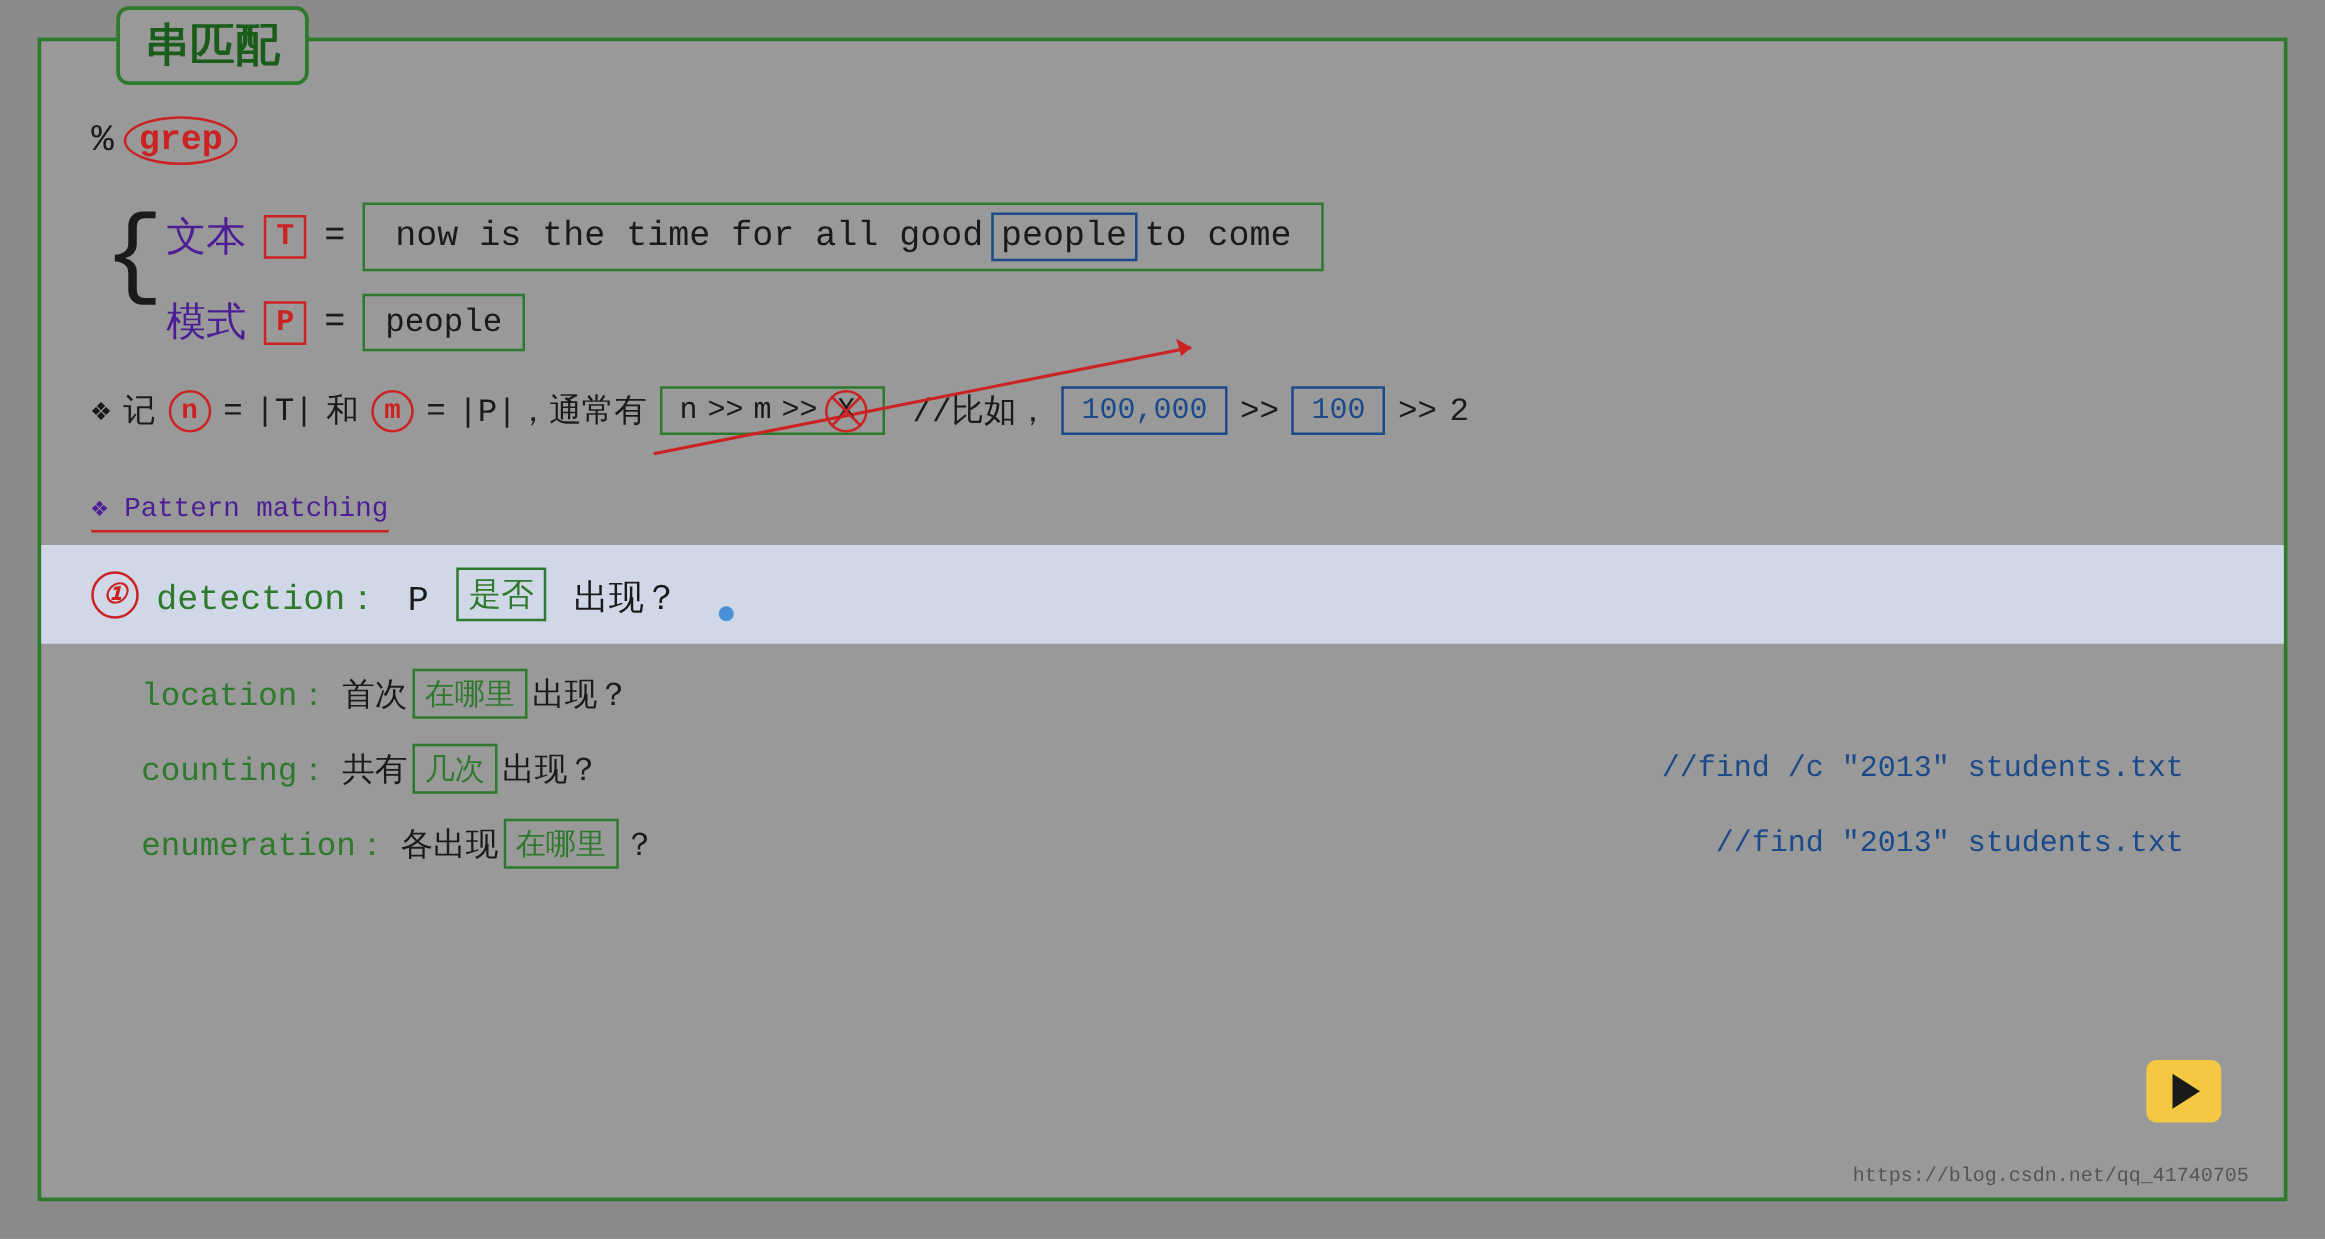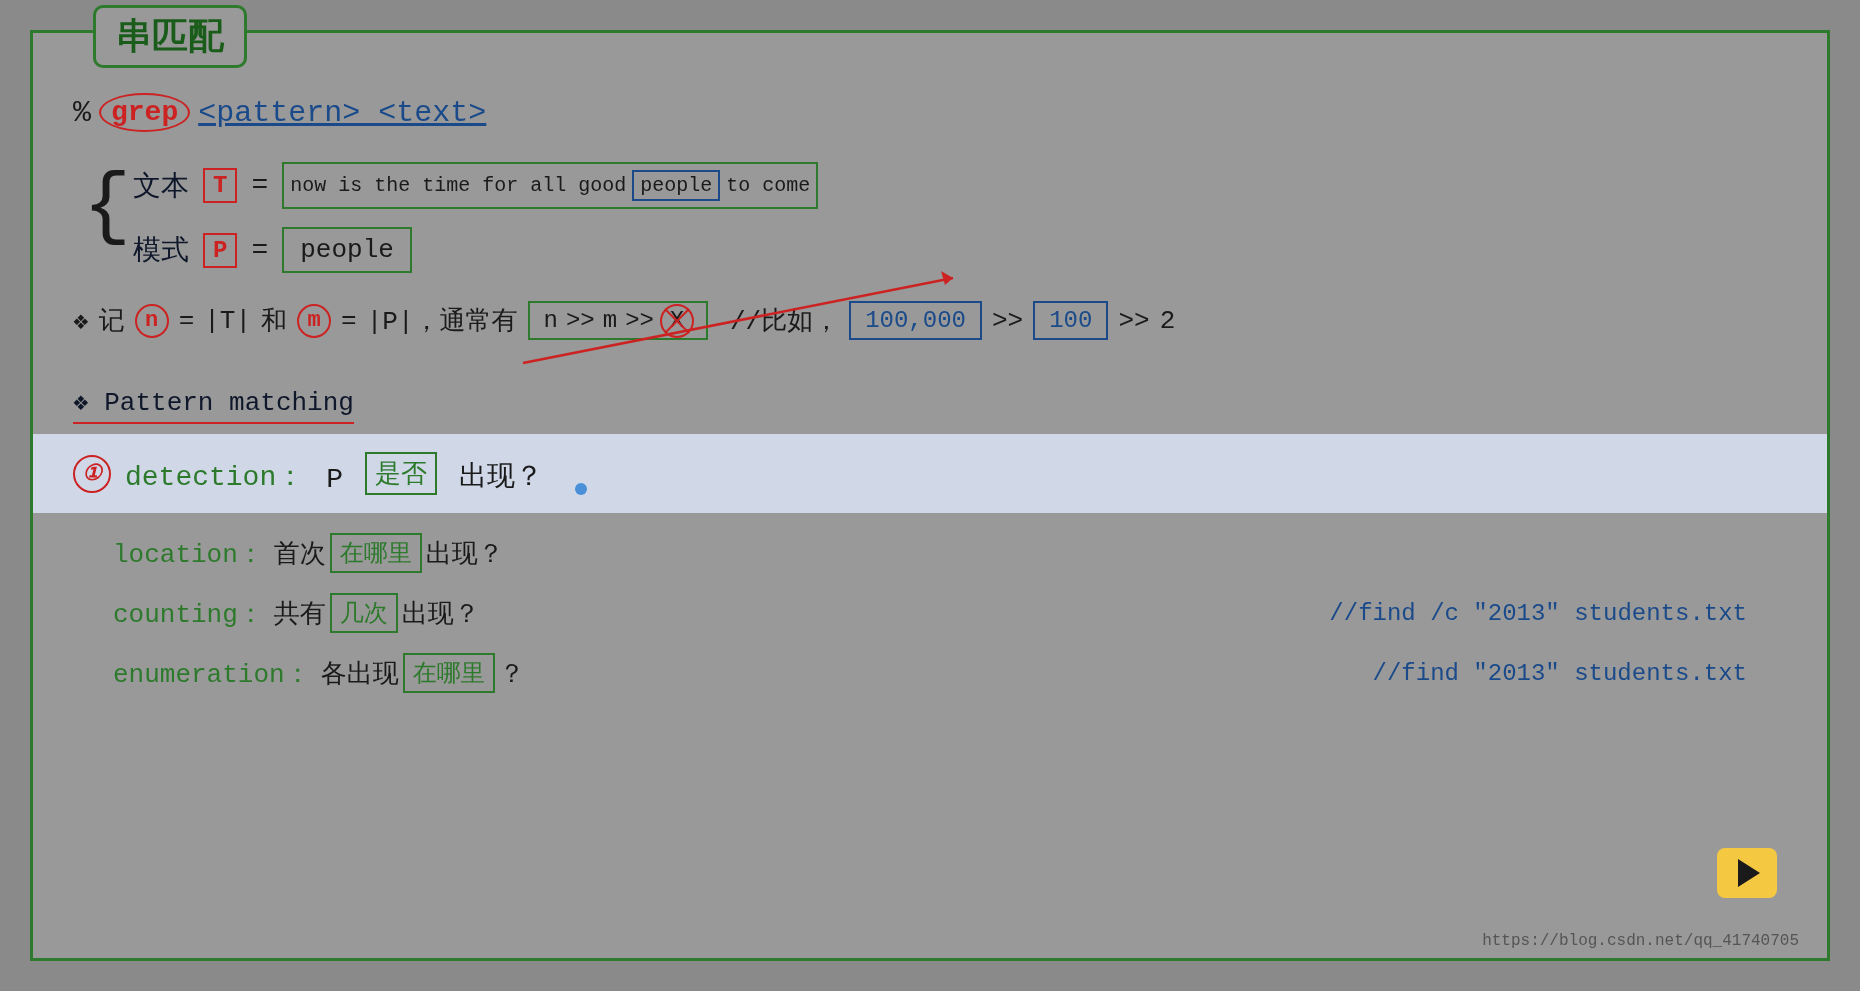--- a/index.html
+++ b/index.html
@@ -86,42 +86,42 @@
       line-height: 1;
     }
 
     .text-row, .pattern-row {
       display: flex;
       align-items: center;
       gap: 14px;
     }
 
     .label-chinese {
-      font-size: 28px;
-      color: #0f172a;
+      font-size: 32px;
+      color: #4c1d95;
       font-family: Liberation Sans, sans-serif;
     }
 
     .label-box {
       border: 2px solid #cc2222;
       padding: 2px 8px;
       font-size: 24px;
       color: #cc2222;
       font-weight: bold;
     }
 
     .equals-sign {
       font-size: 28px;
       color: #1a1a1a;
     }
 
     .text-content-box {
       border: 2px solid #2d7a2d;
-      padding: 6px 6px;
-      font-size: 20px;
+      padding: 6px 24px;
+      font-size: 28px;
       color: #1a1a1a;
       background: transparent;
       display: flex;
       align-items: center;
       gap: 6px;
     }
 
     .people-highlight {
       border: 2px solid #1a4a8a;
       padding: 2px 6px;
@@ -173,22 +173,22 @@
     .example-box {
       border: 2px solid #1a4a8a;
       padding: 4px 14px;
       font-size: 24px;
       color: #1a4a8a;
     }
 
     
     .pattern-matching-line {
       margin-top: 24px;
-      font-size: 26px;
-      color: #0f172a;
+      font-size: 22px;
+      color: #4c1d95;
       border-bottom: 2px solid #cc2222;
       padding-bottom: 4px;
       display: inline-block;
     }
 
     
     .detection-section {
       background: #d0d8e8;
       margin: 0 -40px;
       padding: 18px 40px;
@@ -332,21 +332,20 @@
 
 <div class="main-container">
 
   <div class="title-badge">
     <span>串匹配</span>
   </div>
 
   <div class="grep-line">
     <span class="percent-sign">%</span>
     <span class="grep-keyword">grep</span>
-    <span class="grep-args">&lt;pattern&gt; &lt;text&gt;</span>
   </div>
 
   <div class="text-pattern-section">
     <span class="brace-container">{</span>
 
     <div class="text-row">
       <span class="label-chinese">文本</span>
       <span class="label-box">T</span>
       <span class="equals-sign">=</span>
       <div class="text-content-box">

